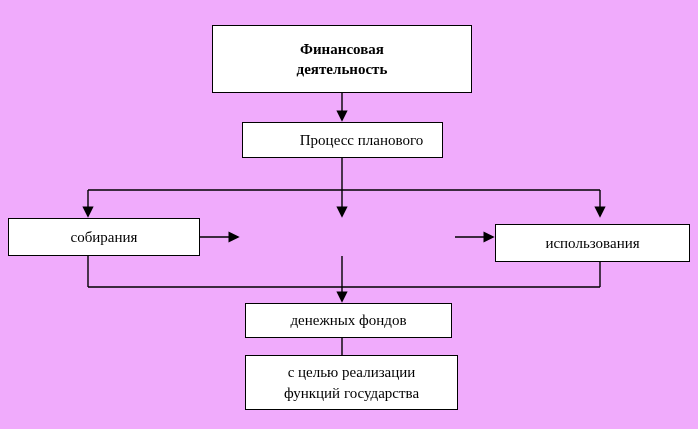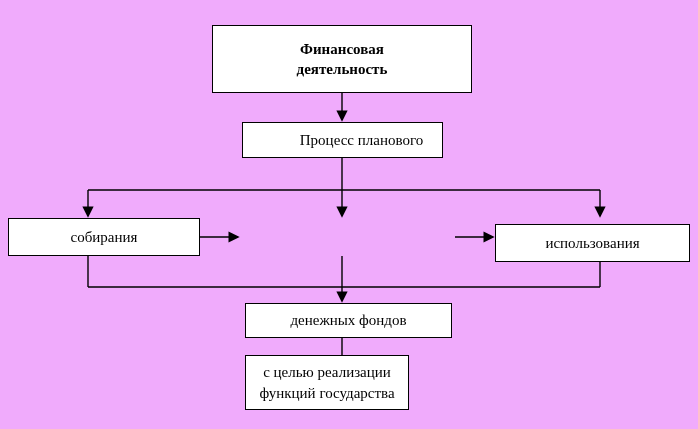--- a/index.html
+++ b/index.html
@@ -36,21 +36,21 @@
     padding: 2px 6px;
   }
   .node.bold { font-weight: bold; }
 
   #n-root       { left: 212px; top: 25px;  width: 260px; height: 68px; }
   #n-process    { left: 242px; top: 122px; width: 201px; height: 36px; padding-left: 44px; }
   #n-collect    { left: 8px;   top: 218px; width: 192px; height: 38px; }
   #n-distribute { left: 240px; top: 218px; width: 215px; height: 38px; }
   #n-use        { left: 495px; top: 218px; width: 195px; height: 38px; margin-top: 6px; }
   #n-funds      { left: 245px; top: 303px; width: 207px; height: 35px; }
-  #n-purpose    { left: 245px; top: 355px; width: 164px; height: 55px; }
+  #n-purpose    { left: 245px; top: 355px; width: 213px; height: 55px; }
 </style>
 </head>
 <body>
 
 <div class="canvas">
 
   <svg class="connectors" viewBox="0 0 698 429" xmlns="http://www.w3.org/2000/svg">
     <defs>
       <marker id="arrow" viewBox="0 0 10 10" refX="8.5" refY="5" markerWidth="8" markerHeight="8" orient="auto-start-reverse">
         <path d="M0,0 L10,5 L0,10 z" fill="#000"></path>

